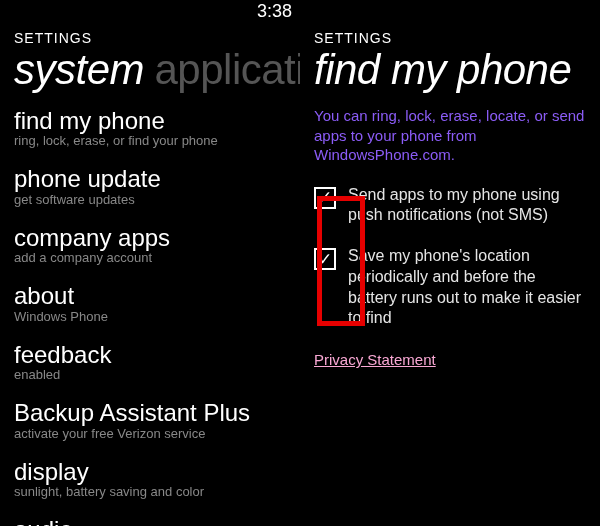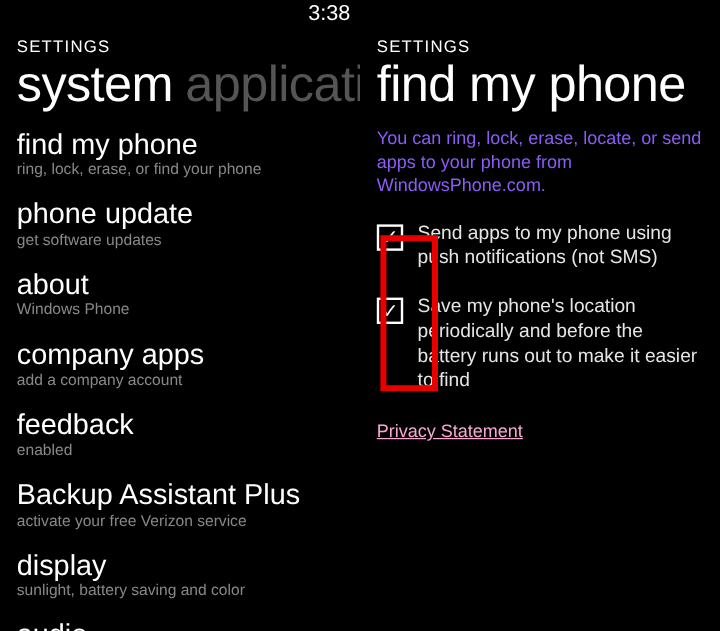--- a/index.html
+++ b/index.html
@@ -44,20 +44,21 @@
     padding: 0 14px;
     white-space: nowrap;
     overflow: hidden;
   }
   .page-title {
     font-size: 42px;
     font-weight: 200;
     display: inline;
     color: #fff;
     letter-spacing: -0.5px;
+    font-style: italic;
   }
   .page-title-dim {
     font-size: 42px;
     font-weight: 200;
     display: inline;
     color: #555;
     letter-spacing: -0.5px;
     margin-left: 6px;
   }
   .settings-list {
@@ -146,26 +147,26 @@
   <div class="settings-list">
     <div class="settings-item">
       <div class="item-title">find my phone</div>
       <div class="item-sub">ring, lock, erase, or find your phone</div>
     </div>
     <div class="settings-item">
       <div class="item-title">phone update</div>
       <div class="item-sub">get software updates</div>
     </div>
     <div class="settings-item">
+      <div class="item-title">company apps</div>
+      <div class="item-sub">add a company account</div>
+    </div>
+    <div class="settings-item">
       <div class="item-title">about</div>
       <div class="item-sub">Windows Phone</div>
-    </div>
-    <div class="settings-item">
-      <div class="item-title">company apps</div>
-      <div class="item-sub">add a company account</div>
     </div>
     <div class="settings-item">
       <div class="item-title">feedback</div>
       <div class="item-sub">enabled</div>
     </div>
     <div class="settings-item">
       <div class="item-title">Backup Assistant Plus</div>
       <div class="item-sub">activate your free Verizon service</div>
     </div>
     <div class="settings-item">

